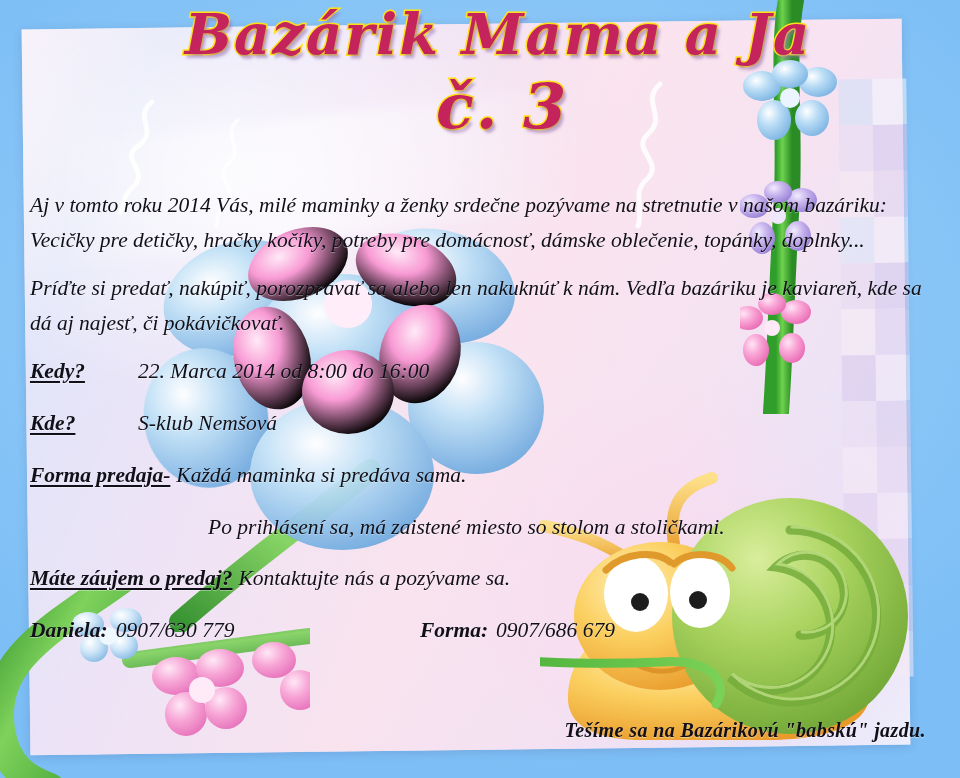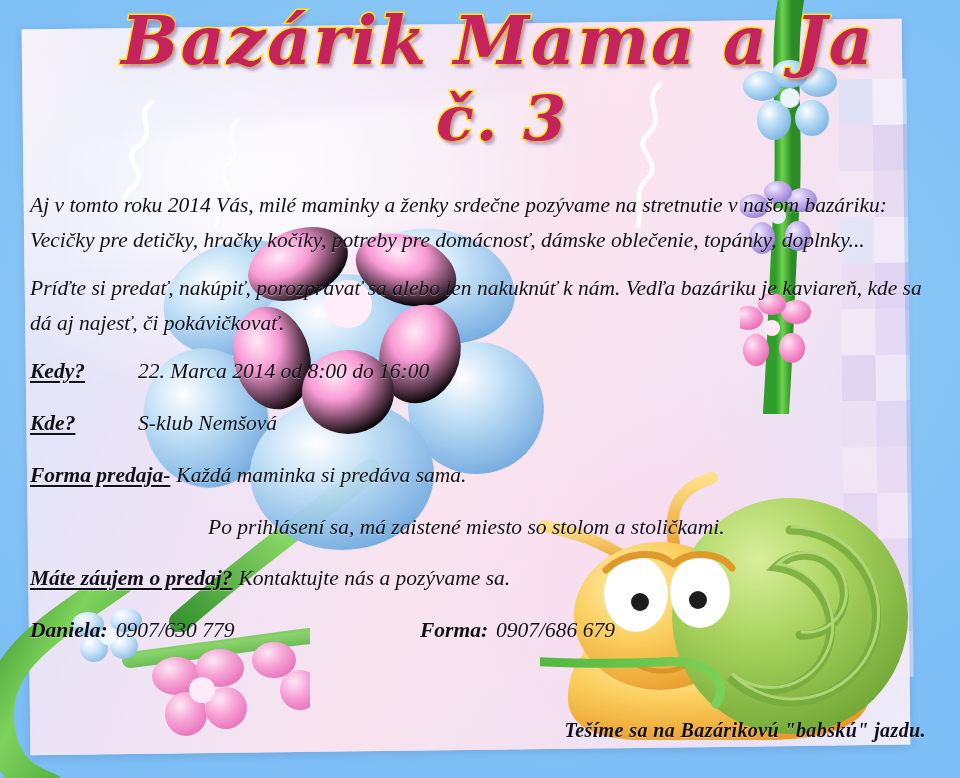--- a/index.html
+++ b/index.html
@@ -65,21 +65,21 @@
   
   .headline{
     position:absolute;left:0;right:0;top:6px;
     text-align:center;
     font-family:"DejaVu Serif","Liberation Serif",serif;
     font-style:italic;font-weight:700;
     letter-spacing:2px;
     pointer-events:none;
   }
   .headline .t1{
-    display:block;font-size:68px;line-height:1.0;
+    display:block;font-size:56px;line-height:1.0;
     color:#C4235C;
     -webkit-text-stroke:3px #FFE11A;
     paint-order:stroke fill;
     text-shadow:3px 4px 3px rgba(150,110,175,.55);
     margin-left:36px;
   }
   .headline .t2{
     display:block;margin-top:14px;font-size:62px;line-height:1.0;
     color:#C4235C;
     -webkit-text-stroke:3px #FFE11A;

